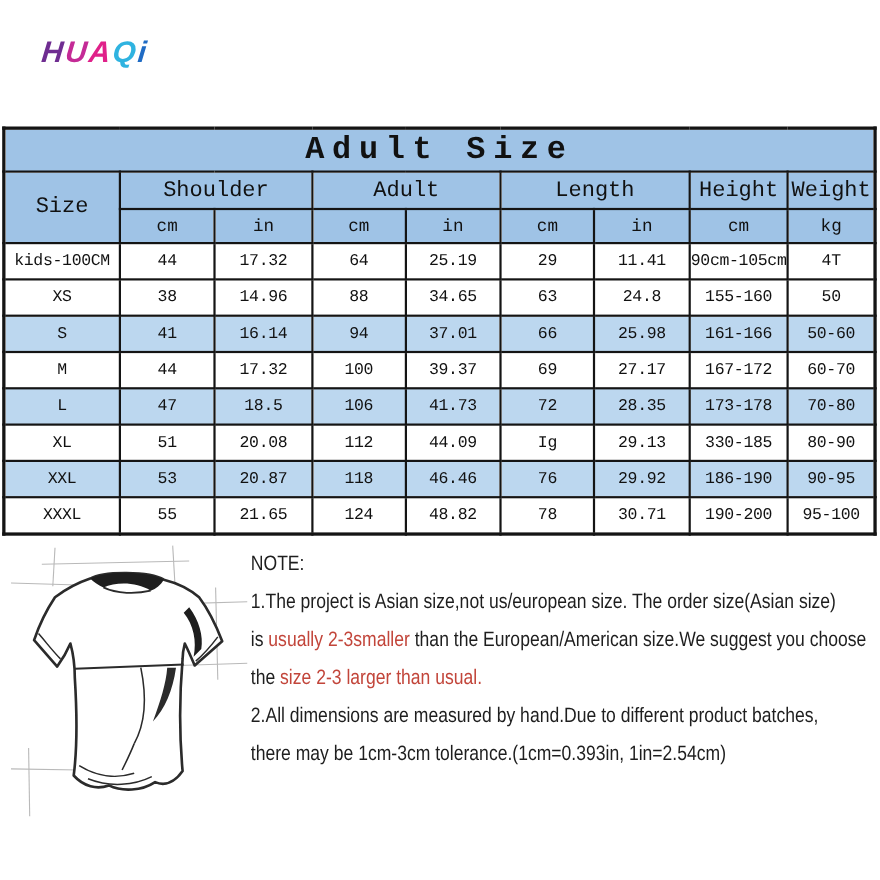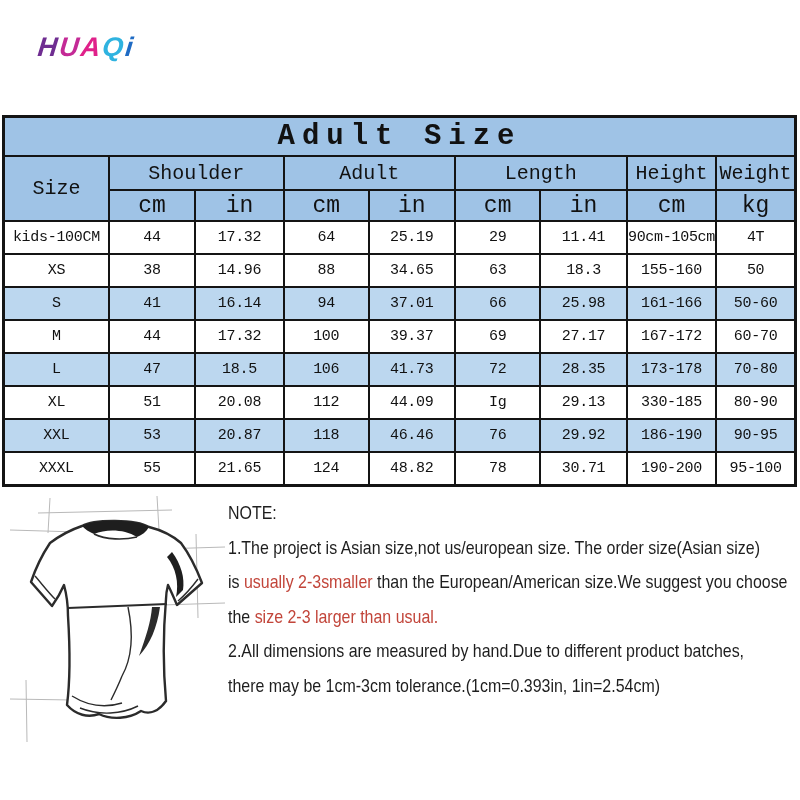--- a/index.html
+++ b/index.html
@@ -25,21 +25,21 @@
   table.size-table th,table.size-table td{
     border:2px solid var(--border-c);text-align:center;vertical-align:middle;
     padding:0;white-space:nowrap;overflow:hidden;font-weight:normal;
   }
   table.size-table{border:3px solid var(--border-c);}
   tr.title-row th{
     height:37px;background:var(--header-bg);
     font-size:29px;letter-spacing:7px;font-weight:bold;
   }
   tr.group-row th{height:32px;background:var(--header-bg);font-size:20px;}
-  tr.unit-row th{height:29px;background:var(--header-bg);font-size:23px;}
+  tr.unit-row th{height:29px;background:var(--header-bg);font-size:16px;}
   tbody td{height:31px;font-size:15px;background:#ffffff;letter-spacing:-0.3px;}
   tbody tr.stripe td{background:var(--stripe-bg);}
   
   .note{
     position:absolute;left:228px;top:496px;width:570px;
     color:#1e1e1e;font-size:19px;line-height:34.5px;
   }
   .note p{margin:0;white-space:nowrap;transform:scaleX(0.84);transform-origin:0 50%;}
   .note .red{color:var(--note-red);}
   
@@ -97,21 +97,21 @@
         <td>90cm-105cm</td>
         <td>4T</td>
       </tr>
       <tr>
         <td>XS</td>
         <td>38</td>
         <td>14.96</td>
         <td>88</td>
         <td>34.65</td>
         <td>63</td>
-        <td>18.3</td>
+        <td>24.8</td>
         <td>155-160</td>
         <td>50</td>
       </tr>
       <tr class="stripe">
         <td>S</td>
         <td>41</td>
         <td>16.14</td>
         <td>94</td>
         <td>37.01</td>
         <td>66</td>

